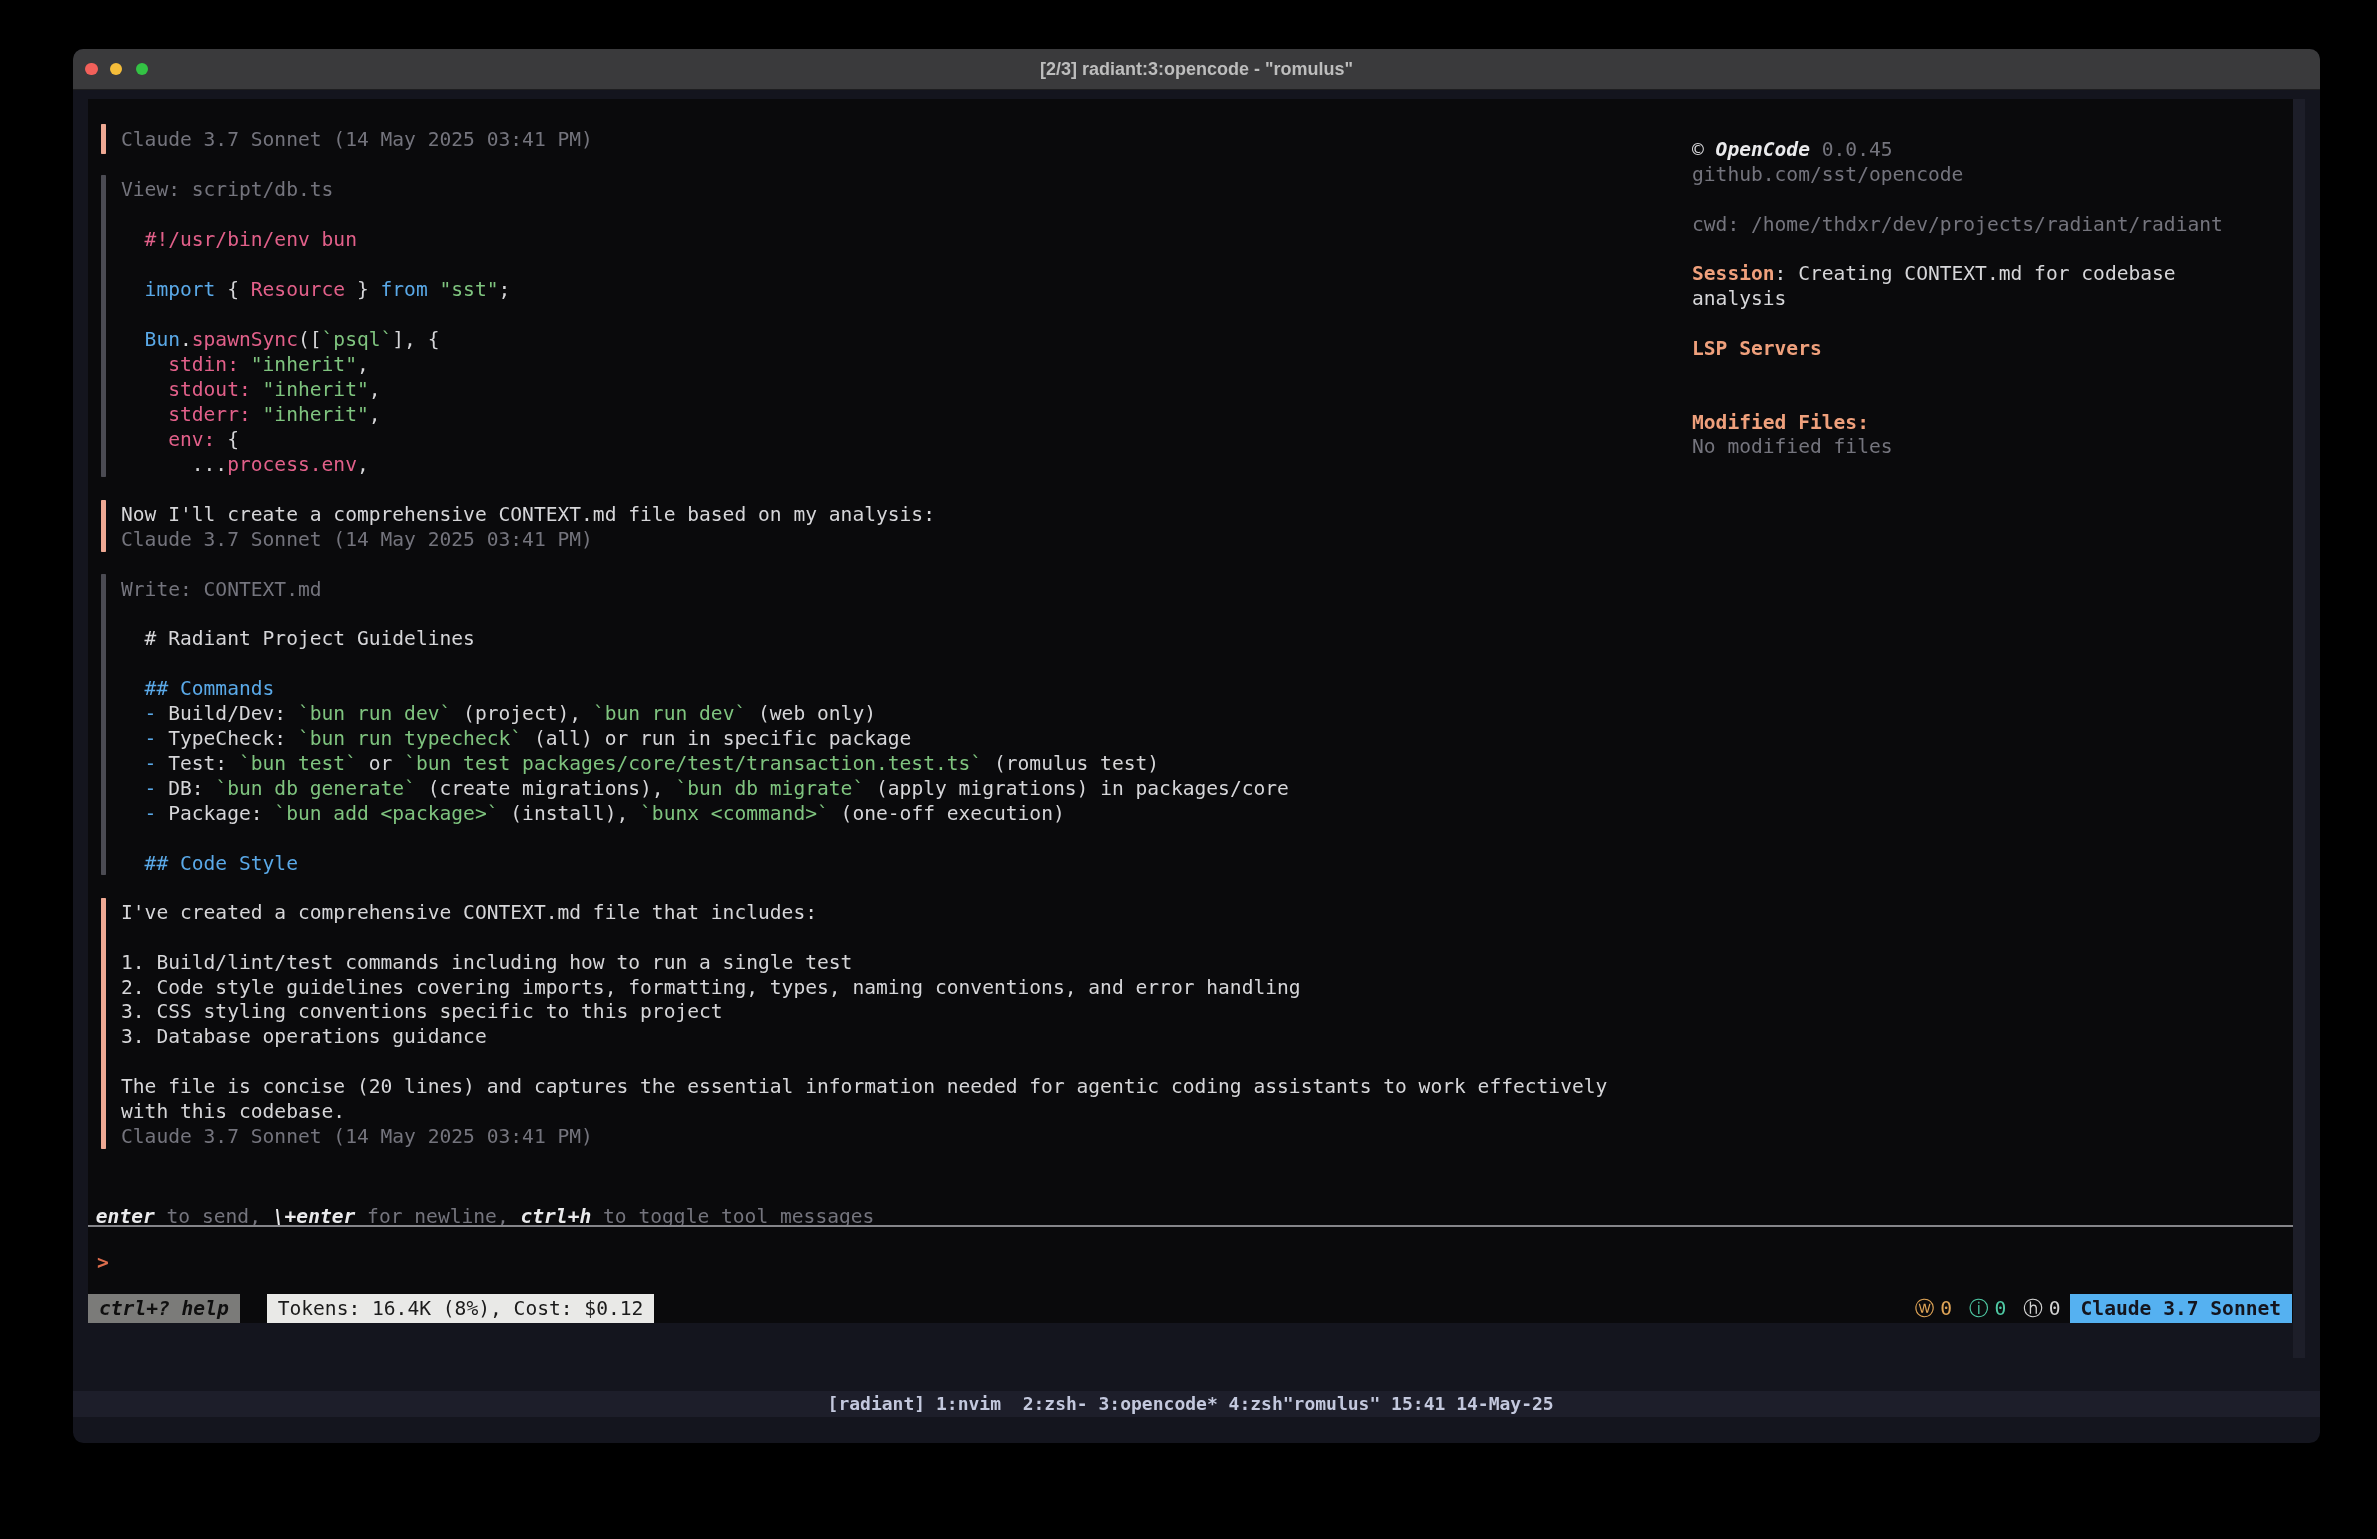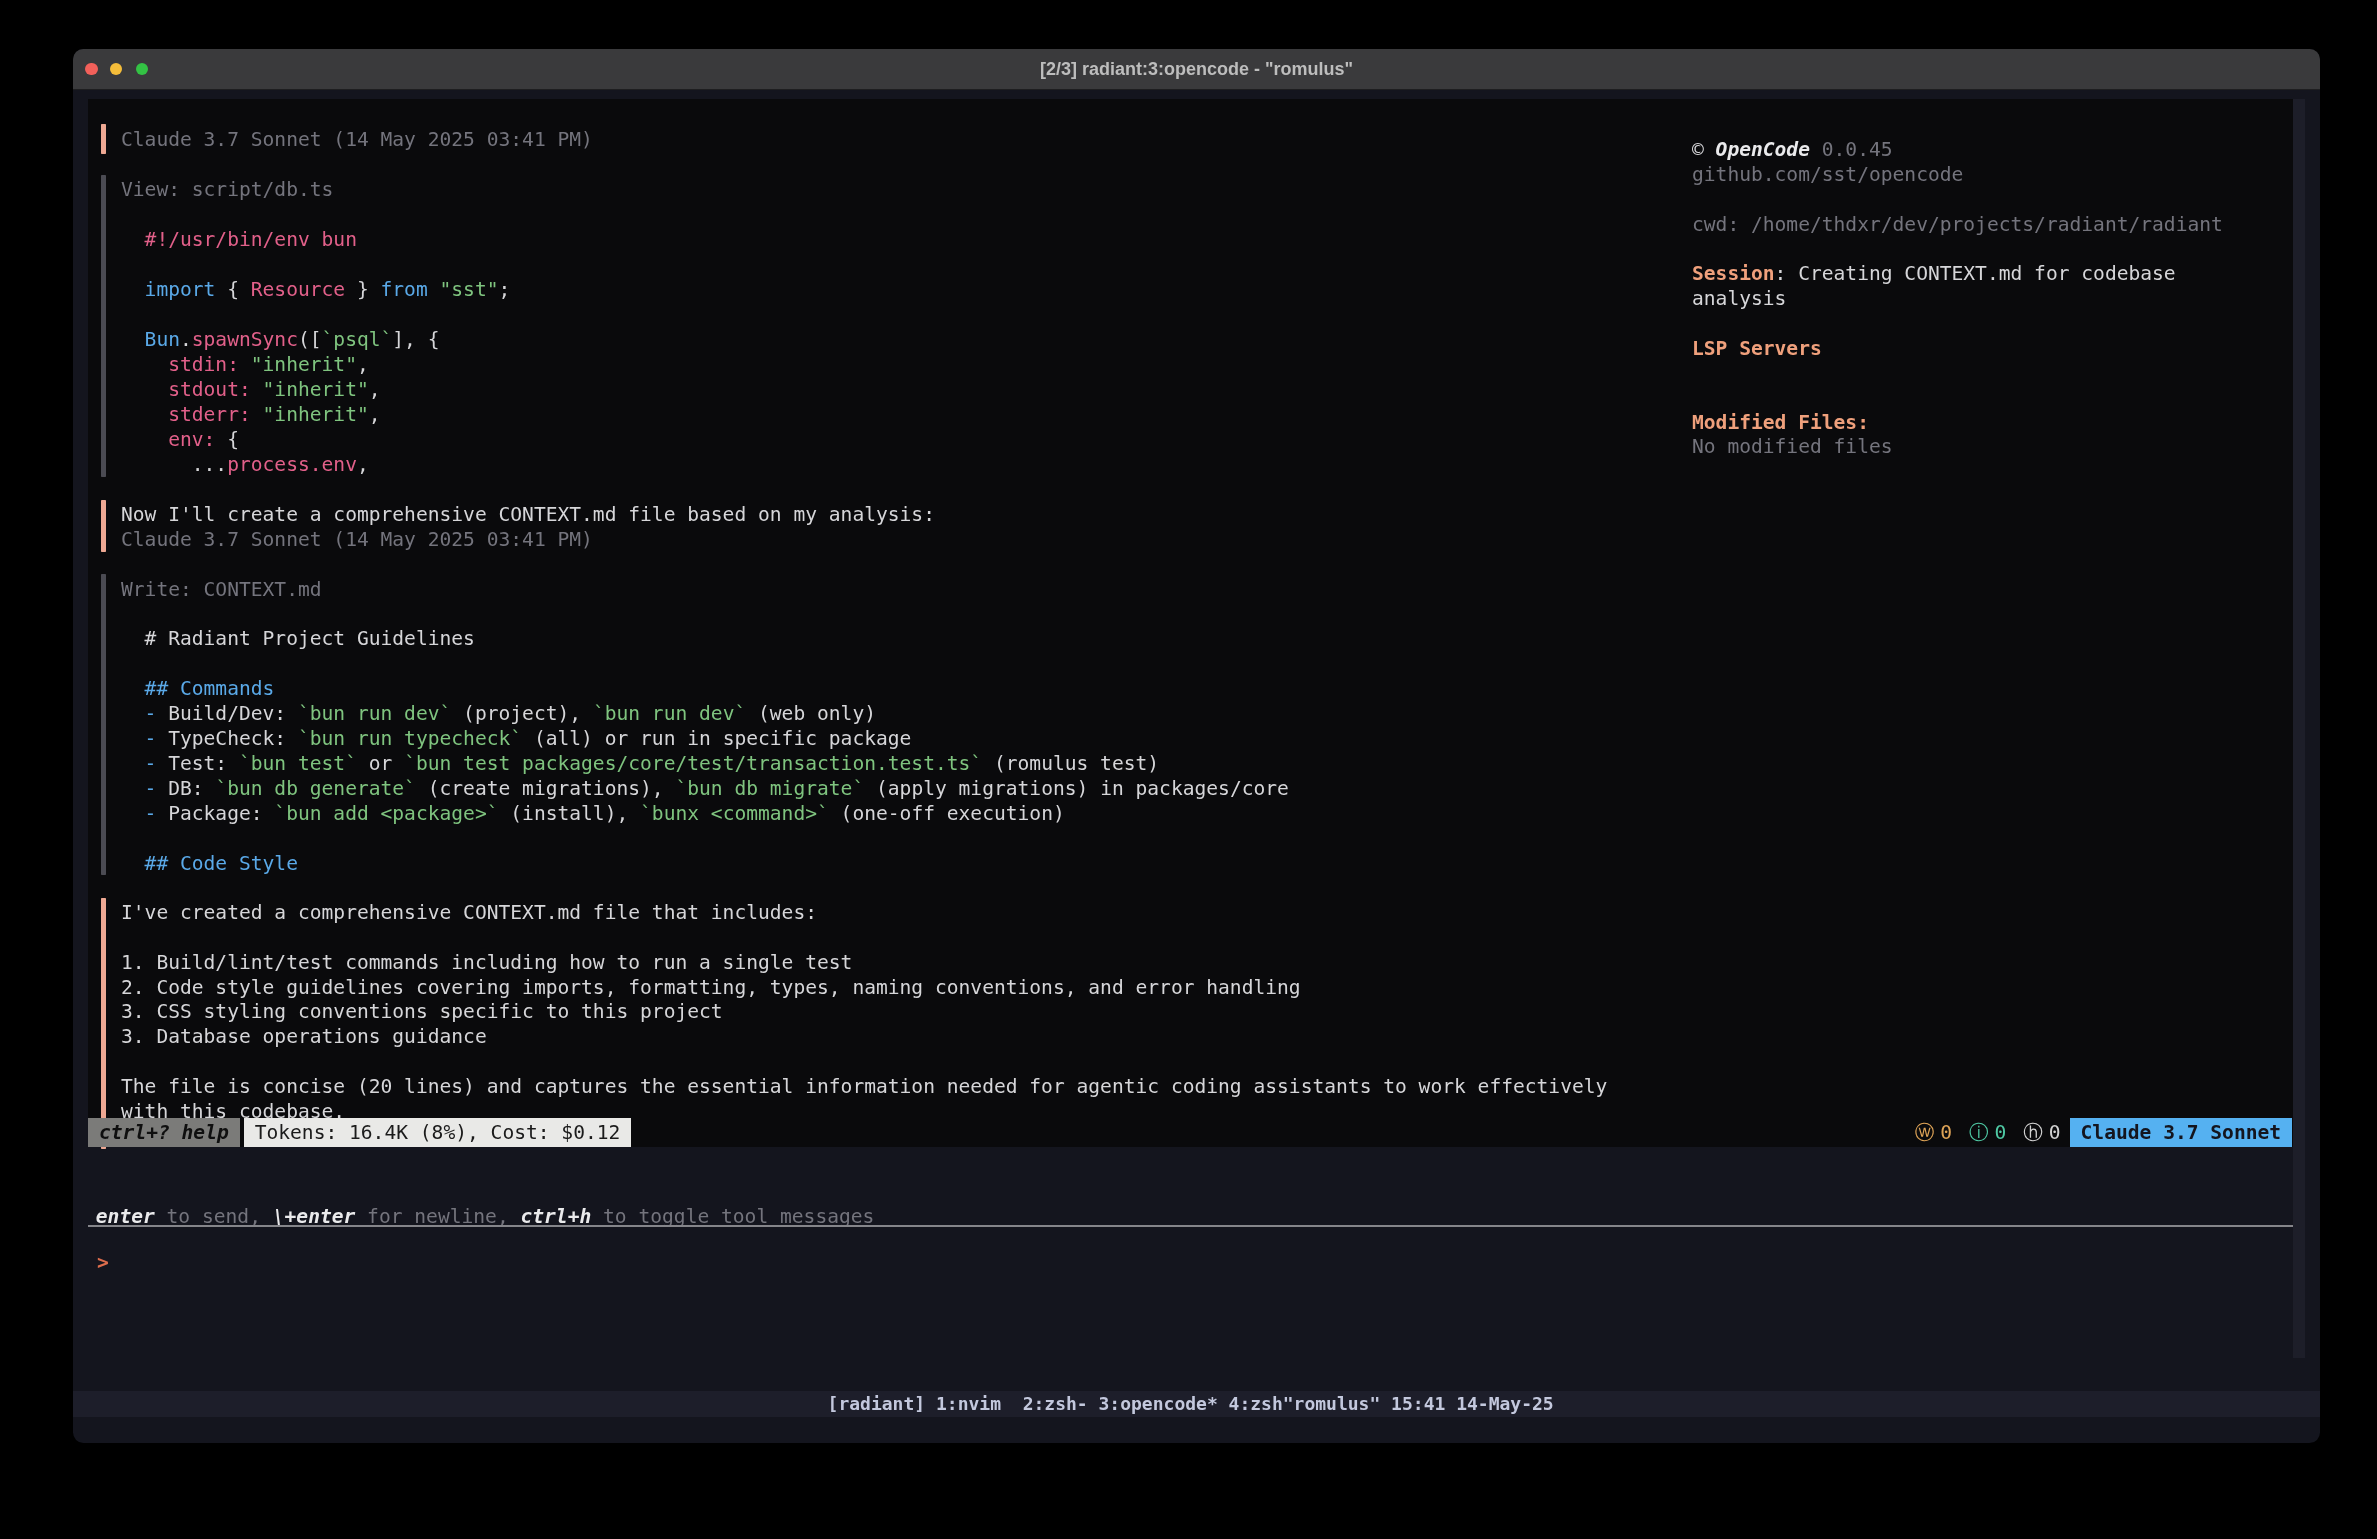--- a/index.html
+++ b/index.html
@@ -9,21 +9,21 @@
           background:#14151e;border-radius:10.4px;overflow:hidden;
           box-shadow:0 26px 78px rgba(0,0,0,.85);}
   .titlebar{position:absolute;left:0;top:0;width:100%;height:40px;background:#3a3a3c;
             border-bottom:0.7px solid #1e1e20;}
   .tl{position:absolute;top:13.7px;width:12.4px;height:12.4px;border-radius:50%;}
   .tl.red{left:12.4px;background:#f2605a;}
   .tl.yellow{left:37px;background:#f5bd3a;}
   .tl.green{left:63px;background:#33c244;}
   .title{position:absolute;left:0;right:0;top:0;height:40px;line-height:40px;text-align:center;
          font-family:"Liberation Sans",sans-serif;font-weight:bold;font-size:18px;color:#bdbdbd;}
-  .terminal{position:absolute;left:15px;top:50px;width:2217px;height:1048px;background:#0a0a0c;}
+  .terminal{position:absolute;left:15px;top:50px;width:2217px;height:1224px;background:#0a0a0c;}
   .line{position:absolute;white-space:pre;font-size:19.6px;line-height:25px;height:25px;}
   .bar{position:absolute;width:4.6px;border-radius:0.7px;}
   .k-d{color:#74747d;} .k-w{color:#d6d6d9;} .k-b{color:#5aa9e8;} .k-p{color:#e2608a;}
   .k-g{color:#7fc47f;} .k-B{color:#eaeaec;font-weight:bold;font-style:italic;}
   .k-pe{color:#efa07c;font-weight:bold;} .k-pr{color:#dd6d4d;font-weight:bold;}
   .separator{position:absolute;left:0;top:1126px;width:100%;height:2px;background:#85858a;}
   .input-area{position:absolute;left:0;top:1137px;width:100%;height:123px;background:transparent;}
   .scrollbar{position:absolute;right:0;top:0;width:12.4px;height:1259px;background:#1d1e29;}
   .statusrow{position:absolute;left:0;bottom:0;width:100%;height:29px;display:flex;
              align-items:center;font-size:19.6px;}
@@ -95,21 +95,21 @@
           <div class="line" style="left: 1604px; top: 187px;"><span class="k-w">analysis</span></div>
           <div class="line" style="left: 1604px; top: 237px;"><span class="k-pe">LSP Servers</span></div>
           <div class="line" style="left: 1604px; top: 311px;"><span class="k-pe">Modified Files:</span></div>
           <div class="line" style="left: 1604px; top: 335px;"><span class="k-d">No modified files</span></div>
         </div>
       <div class="separator"></div>
       <div class="input-area"></div>
       <div class="scrollbar"></div>
       <div class="statusrow" id="statusrow">
           <div class="chip bold" style="background: rgb(123, 123, 121); color: rgb(15, 15, 15); font-style: italic;">ctrl+? help</div>
-          <div class="chip" style="background: rgb(233, 233, 231); color: rgb(27, 27, 27);">Tokens: 16.4K (8%), Cost: $0.12</div>
+          <div class="chip" style="background: rgb(233, 233, 231); color: rgb(27, 27, 27); margin-left: 23px;">Tokens: 16.4K (8%), Cost: $0.12</div>
           <div class="spacer"></div>
           <div class="counter" style="color: rgb(223, 164, 87);"><span class="icn">ⓦ</span><span>0</span></div>
           <div class="counter" style="color: rgb(79, 201, 164);"><span class="icn">ⓘ</span><span>0</span></div>
           <div class="counter" style="color: rgb(210, 210, 210);"><span class="icn">ⓗ</span><span>0</span></div>
           <div class="badge-gap"></div>
           <div class="chip bold" style="background: rgb(85, 177, 241); color: rgb(20, 21, 30);">Claude 3.7 Sonnet</div>
           <div class="rpad"></div>
         </div>
     </div>
 

